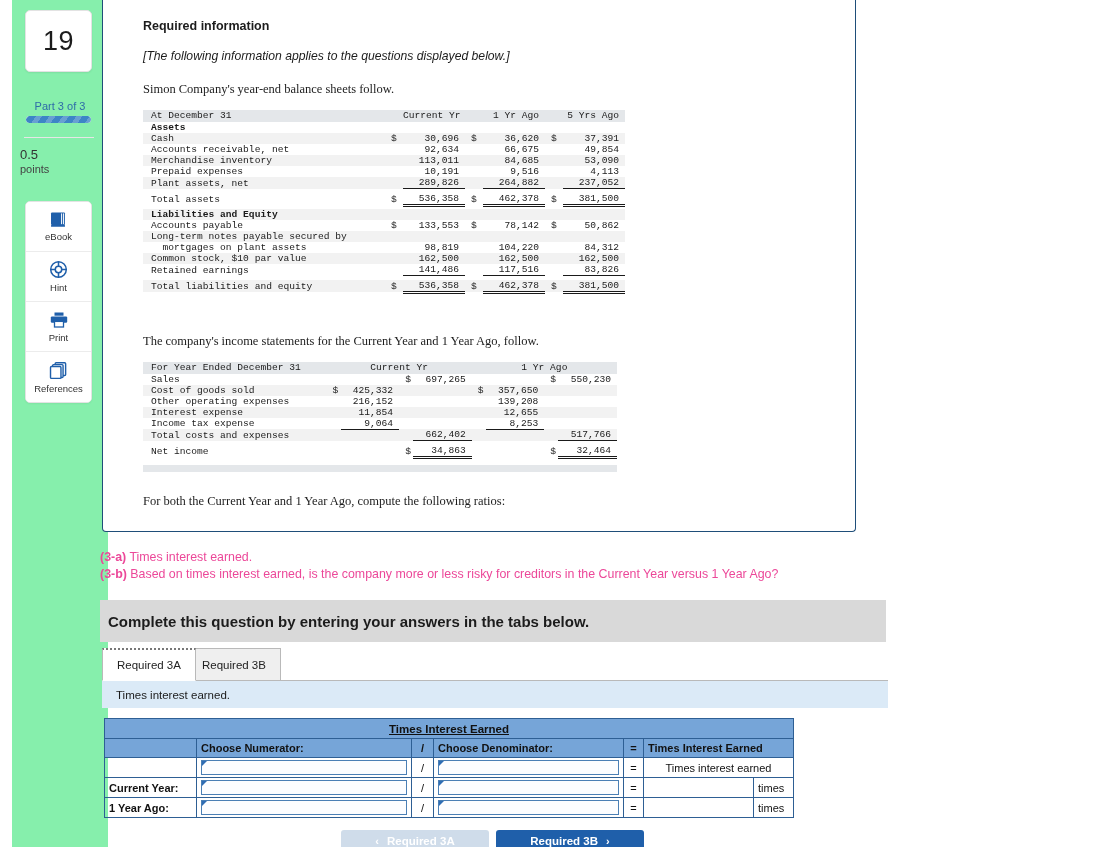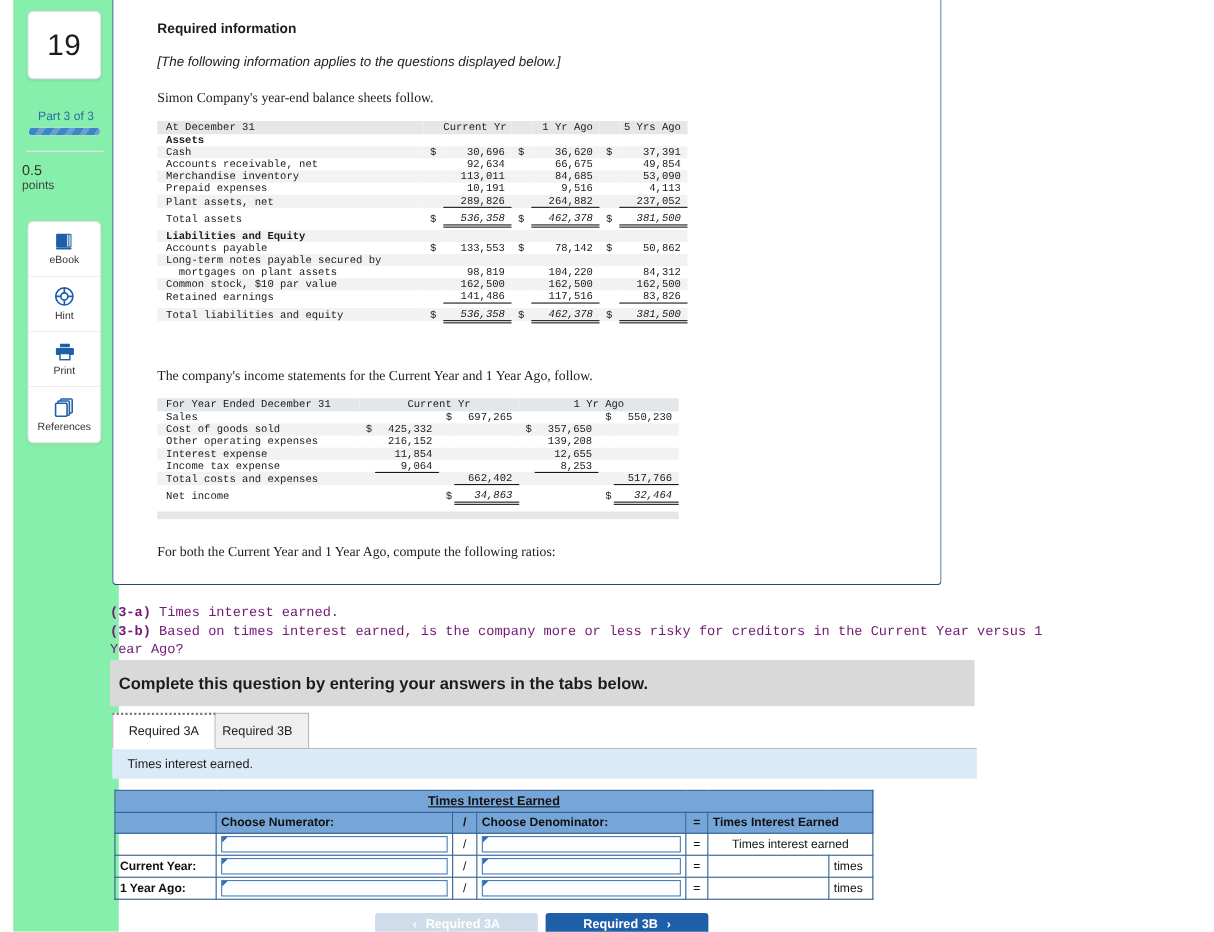--- a/index.html
+++ b/index.html
@@ -80,26 +80,26 @@
     font-size: 9.6px; color: #1a1a1a; table-layout: fixed;
   }
   .fin td { padding: 0; height: 11px; line-height: 11px; vertical-align: bottom; white-space: pre; }
   .fin tr.shade td { background: #f2f2f2; }
   .fin tr.hdr td { background: #e4e7ea; height: 12px; line-height: 12px; }
   .fin .lab { padding-left: 8px; }
   .fin .num { text-align: right; padding-right: 6px; }
   .fin .cur { text-align: left; padding-left: 6px; }
   .fin .b { font-weight: bold; }
   .u-single { border-bottom: 1px solid #1a1a1a; }
-  .u-double { border-bottom: 3px double #1a1a1a; font-style: italic; }
+  .u-double { border-bottom: 3px double #1a1a1a; }
   .spacer td { height: 4px; line-height: 4px; }
   .tailband td { height: 7px; background: #e4e7ea; }
 
   
-  .qlines { position: absolute; left: 4px; top: 549px; width: 860px; font-size: 12.4px; color: #701a75; font-family: Liberation Mono, monospace; }
+  .qlines { position: absolute; left: 4px; top: 549px; width: 860px; font-size: 12.4px; color: #ec4899; }
   .qlines .ln { line-height: 17px; }
   .qlines b { font-weight: bold; }
 
   .gray-banner {
     position: absolute; left: 4px; top: 600px; width: 786px; height: 42px;
     background: #d9d9d9;
     display: flex; align-items: center;
   }
   .gray-banner span { font-size: 15px; font-weight: bold; color: #1c1c1c; padding-left: 8px; }
 

